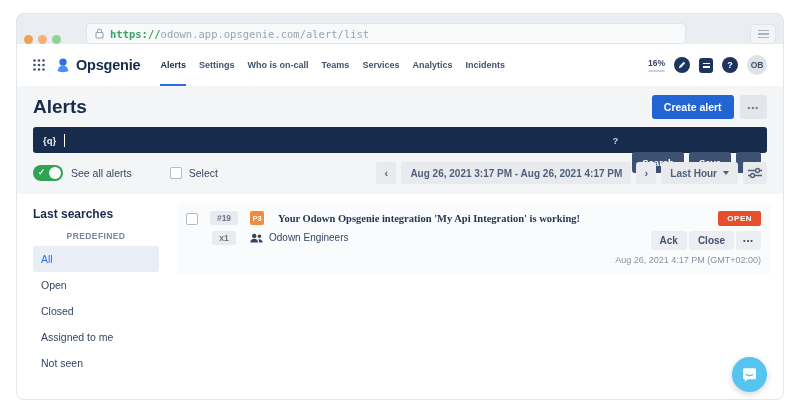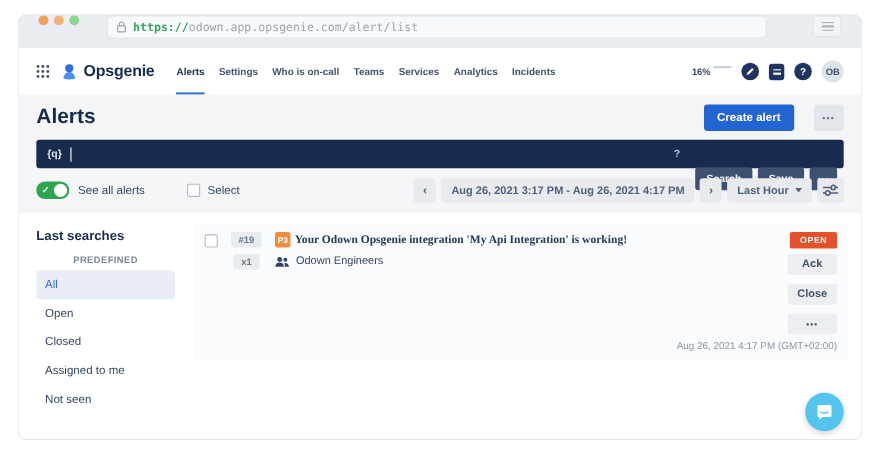--- a/index.html
+++ b/index.html
@@ -3,21 +3,21 @@
 <meta charset="utf-8">
 <style>
   * { margin:0; padding:0; box-sizing:border-box; }
   html,body { background:#fff; }
   body { font-family:"Liberation Sans", sans-serif; color:#172b4d; }
   .stage { position:relative; width:800px; height:415px; background:#fff; overflow:hidden; }
 
   
   .browser-bar { position:absolute; left:16px; right:16px; top:13px; height:31px;
     background:#eaedf1; border:1px solid #e2e7ec; border-bottom:none;
-    border-radius:8px 8px 0 0; display:flex; align-items:flex-start; padding:0 18px; }
+    border-radius:8px 8px 0 0; display:flex; align-items:flex-end; padding:0 7px; }
   .lights { display:flex; gap:5px; }
   .light { width:9px; height:9px; border-radius:50%; }
   .light.l1 { background:#efa058; }
   .light.l2 { background:#f2b277; }
   .light.l3 { background:#8cd492; }
   .url-bar { margin-left:25px; flex:0 1 600px; height:21px; background:#f7f9fa;
     border:1px solid #e0e5ea; border-radius:4px; display:flex; align-items:center;
     padding:0 8px; font-family:"DejaVu Sans Mono", monospace; font-size:10.5px; }
   .lock-icon { margin-right:6px; display:flex; }
   .url-protocol { color:#3ba465; font-weight:700; }
@@ -37,40 +37,40 @@
     padding:0 16px; background:#fff; }
   .appswitcher { display:flex; cursor:pointer; margin-right:10px; }
   .brand { display:flex; align-items:center; gap:5px; margin-right:20px; }
   .brand-name { font-size:14.5px; font-weight:700; color:#172b4d; letter-spacing:-0.2px; }
   .nav-items { display:flex; gap:13px; height:42px; align-items:stretch; }
   .nav-item { display:flex; align-items:center; font-size:9px; font-weight:700;
     color:#42526e; cursor:pointer; border-bottom:2px solid transparent;
     border-top:2px solid transparent; }
   .nav-item.active { color:#172b4d; border-bottom-color:#2e6fe0; }
   .nav-right { margin-left:auto; display:flex; align-items:center; gap:9px; }
-  .usage { display:flex; flex-direction:row; align-items:flex-start; gap:2px; cursor:pointer; }
+  .usage { display:flex; flex-direction:column; align-items:flex-end; gap:2px; cursor:pointer; }
   .usage-text { font-size:8.5px; font-weight:700; color:#344563; }
   .usage-track { width:17px; height:2px; background:#c9d2de; border-radius:1px; overflow:hidden; }
   .usage-fill { width:35%; height:100%; background:#2e6fe0; }
   .circ-icon { width:16px; height:16px; border-radius:50%; background:#1d3461; color:#fff;
     font-size:9px; font-weight:700; display:flex; align-items:center; justify-content:center;
     cursor:pointer; }
   .sq-icon { width:14px; height:15px; border-radius:3px; background:#1d3461;
     display:flex; flex-direction:column; justify-content:center; align-items:center; gap:2px;
     cursor:pointer; }
   .sq-icon i { display:block; width:7px; height:1.5px; background:#fff; }
   .avatar { width:20px; height:20px; border-radius:50%; background:#dfe2e7; color:#42526e;
     font-size:8.5px; font-weight:700; display:flex; align-items:center; justify-content:center;
     cursor:pointer; }
 
   
   .header-section { background:#f4f5f7; padding:9px 16px 10px; flex:0 0 auto; }
   .title-row { display:flex; align-items:center; }
   .page-title { font-size:19px; font-weight:600; color:#172b4d; }
-  .title-actions { margin-left:auto; display:flex; gap:18px;padding-left:40px; }
+  .title-actions { margin-left:auto; display:flex; gap:6px;padding-left:40px; }
   .btn-primary { background:#2264d1; color:#fff; border:none; border-radius:3px;
     font-family:inherit; font-size:10.5px; font-weight:700; padding:6px 12px; cursor:pointer; }
   .btn-gray-sm { background:#e3e6eb; color:#6b778c; border:none; border-radius:3px;
     font-family:inherit; font-size:8px; font-weight:700; letter-spacing:1px;
     padding:6px 8px; cursor:pointer; }
 
   .search-bar { margin-top:8px; height:26px; background:#172b4d; border-radius:3px;
     display:flex; align-items:center; padding:0 6px 0 10px; cursor:text; }
   .q-icon { color:#e8ecf4; font-size:9.5px; font-weight:700; }
   .caret { width:1px; height:13px; background:#fff; margin-left:8px; }
@@ -113,33 +113,33 @@
 
   .alert-list { flex:1; padding:9px 12px 0 10px; }
   .alert-row { background:#fafbfc; border-radius:3px; padding:8px 10px 9px 9px;
     display:flex; align-items:flex-start; }
   .alert-check { margin-top:2px; }
   .badge-col { display:flex; flex-direction:column; align-items:center; gap:6px;
     margin-left:10px; width:32px; flex:0 0 auto; }
   .badge { background:#e9ecef; color:#6b778c; font-size:8.5px; font-weight:600;
     padding:2px 7px; border-radius:3px; }
   .alert-main { flex:1; margin-left:10px; min-width:0; }
-  .alert-line1 { display:flex; align-items:center; gap:4px; }
+  .alert-line1 { display:flex; align-items:center; gap:14px; }
   .prio { width:14px; height:14px; border-radius:2px; background:#ef8c3e; color:#fff;
     font-size:7.5px; font-weight:700; display:flex; align-items:center; justify-content:center;
     flex:0 0 auto; }
   .alert-title { font-size:10.5px; font-weight:700; color:#253858; cursor:pointer;
     white-space:nowrap; overflow:hidden; text-overflow:ellipsis;font-family:Liberation Serif, serif; }
   .alert-line2 { margin-top:7px; display:flex; align-items:center; gap:6px; }
   .team-name { font-size:10px; color:#344563; }
   .alert-right { display:flex; flex-direction:column; align-items:flex-end; gap:5px;
     margin-left:12px; flex:0 0 auto; }
   .status-badge { background:#e3502a; color:#fff; font-size:8px; font-weight:700;
     letter-spacing:0.5px; padding:3px 9px; border-radius:2px; }
-  .alert-actions { display:flex; gap:8px;flex-direction:column; }
+  .alert-actions { display:flex; gap:2px; }
   .btn-row { background:#eceef1; border:none; border-radius:3px; color:#42526e;
     font-family:inherit; font-size:10px; font-weight:700; padding:4px 9px; cursor:pointer; }
   .btn-row.dots { letter-spacing:1px; font-size:7.5px; padding:5px 7px; }
   .alert-time { font-size:9px; color:#8993a4; }
 
   
   .chat-bubble { position:absolute; right:33px; bottom:23px; width:35px; height:35px;
     border-radius:50%; background:#55c5f0; display:flex; align-items:center;
     justify-content:center; cursor:pointer; box-shadow:0 2px 6px rgba(0,0,0,0.18); }
 </style>

